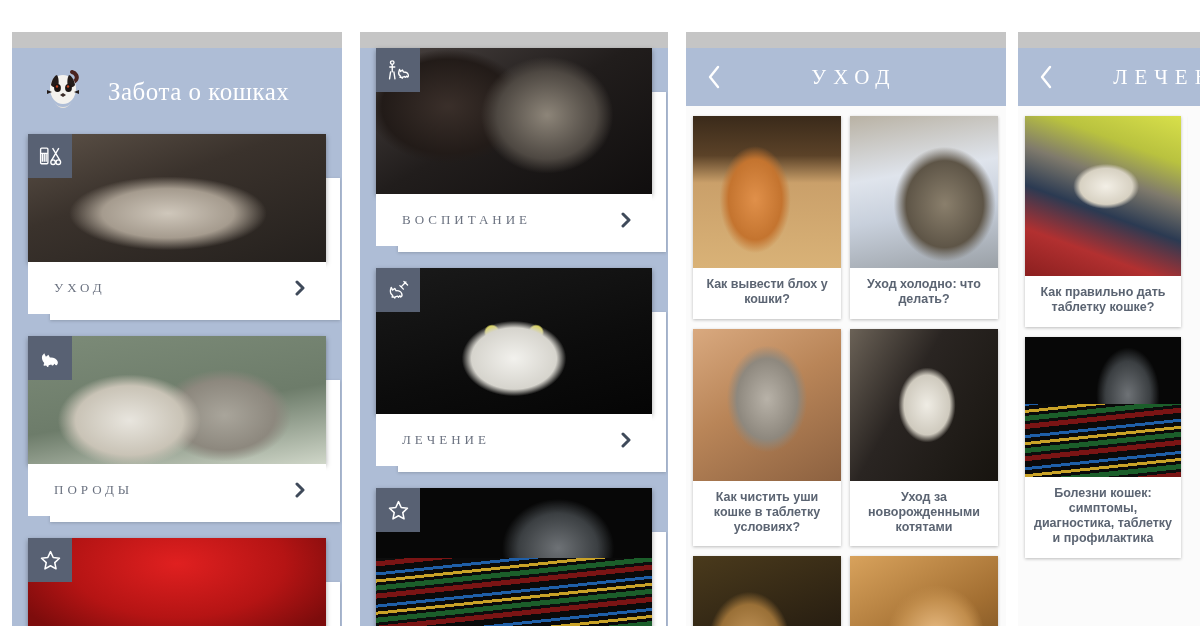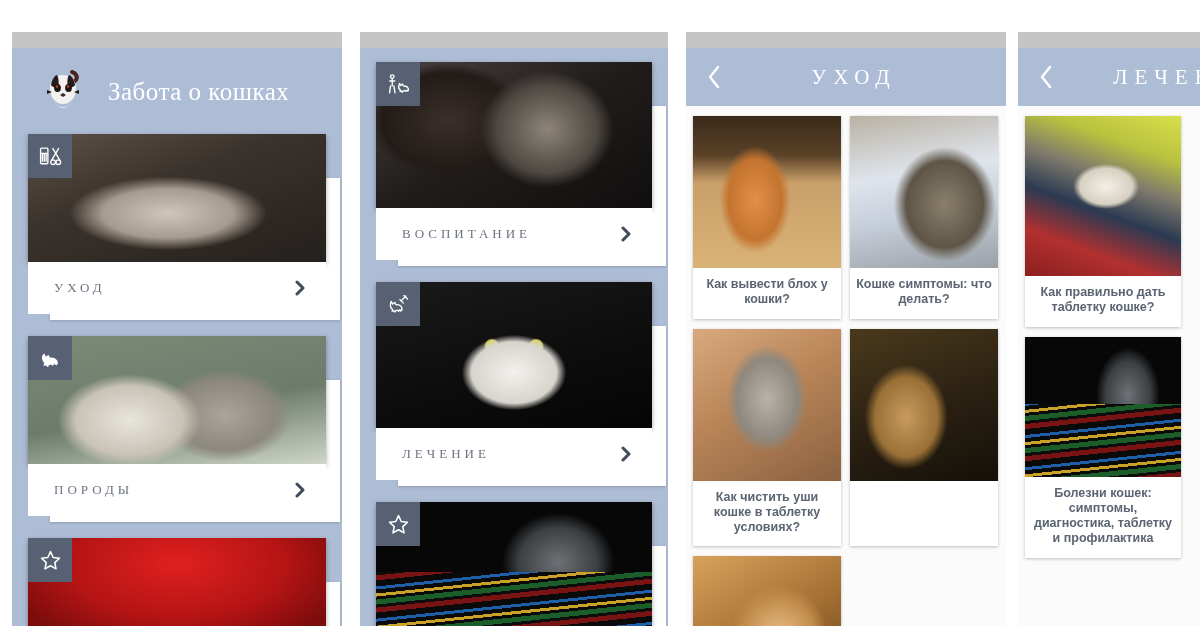--- a/index.html
+++ b/index.html
@@ -297,21 +297,21 @@
           </span>
         </div>
 
       </div>
 
     </div>
   </div>
 
   <div class="phone" style="left:360px; width:308px; height:594px;">
     <div class="statusbar"></div>
-    <div class="menu-body" style="padding-top:14px;">
+    <div class="menu-body" style="">
 
       <div class="mcard">
         <div class="mcard-sheet"></div>
         <div class="mcard-photo" style="height:146px;">
           <div class="bg ph-hug"></div>
           <span class="mcard-badge">
             <svg viewBox="0 0 24 24" fill="none" stroke="#fff" stroke-width="1.3" stroke-linecap="round" stroke-linejoin="round">
               <circle cx="6" cy="4.4" r="1.7"></circle>
               <path d="M6 6.3v7M3.6 8.6h4.8M4.4 13.3L3.4 20M7.6 13.3L8.6 20"></path>
               <path d="M13 11l1 2 1.8-1.4 1 1.8c2.4 0 4.2 1.2 4.6 2.8.3 1.1-.2 2-1 2.2l-.6-1-1.2 1.2-.8-.8-1.8.6-.3 1-1-1-1.2.2.4-1.3c-1.6-1-2-2.6-1.6-4L13 11z"></path>
@@ -381,30 +381,36 @@
         <div class="pic">
             <div class="bg ph-scratch"></div>
           </div>
         <div class="cap">Как вывести блох у кошки?</div>
       </div>
 
       <div class="art-card">
         <div class="pic">
             <div class="bg ph-snow"></div>
           </div>
-        <div class="cap">Кошке симптомы: что делать?</div>
+        <div class="cap">Уход холодно: что делать?</div>
       </div>
 
       <div class="art-card">
         <div class="pic">
             <div class="bg ph-ears"></div>
           </div>
         <div class="cap">Как чистить уши кошке в таблетку условиях?</div>
       </div>
 
+      <div class="art-card">
+        <div class="pic">
+            <div class="bg ph-kitten"></div>
+          </div>
+        <div class="cap">Уход за новорожденными котятами</div>
+      </div>
 
       <div class="art-card">
         <div class="pic">
             <div class="bg ph-yawn"></div>
           </div>
 
       </div>
 
       <div class="art-card">
         <div class="pic">

